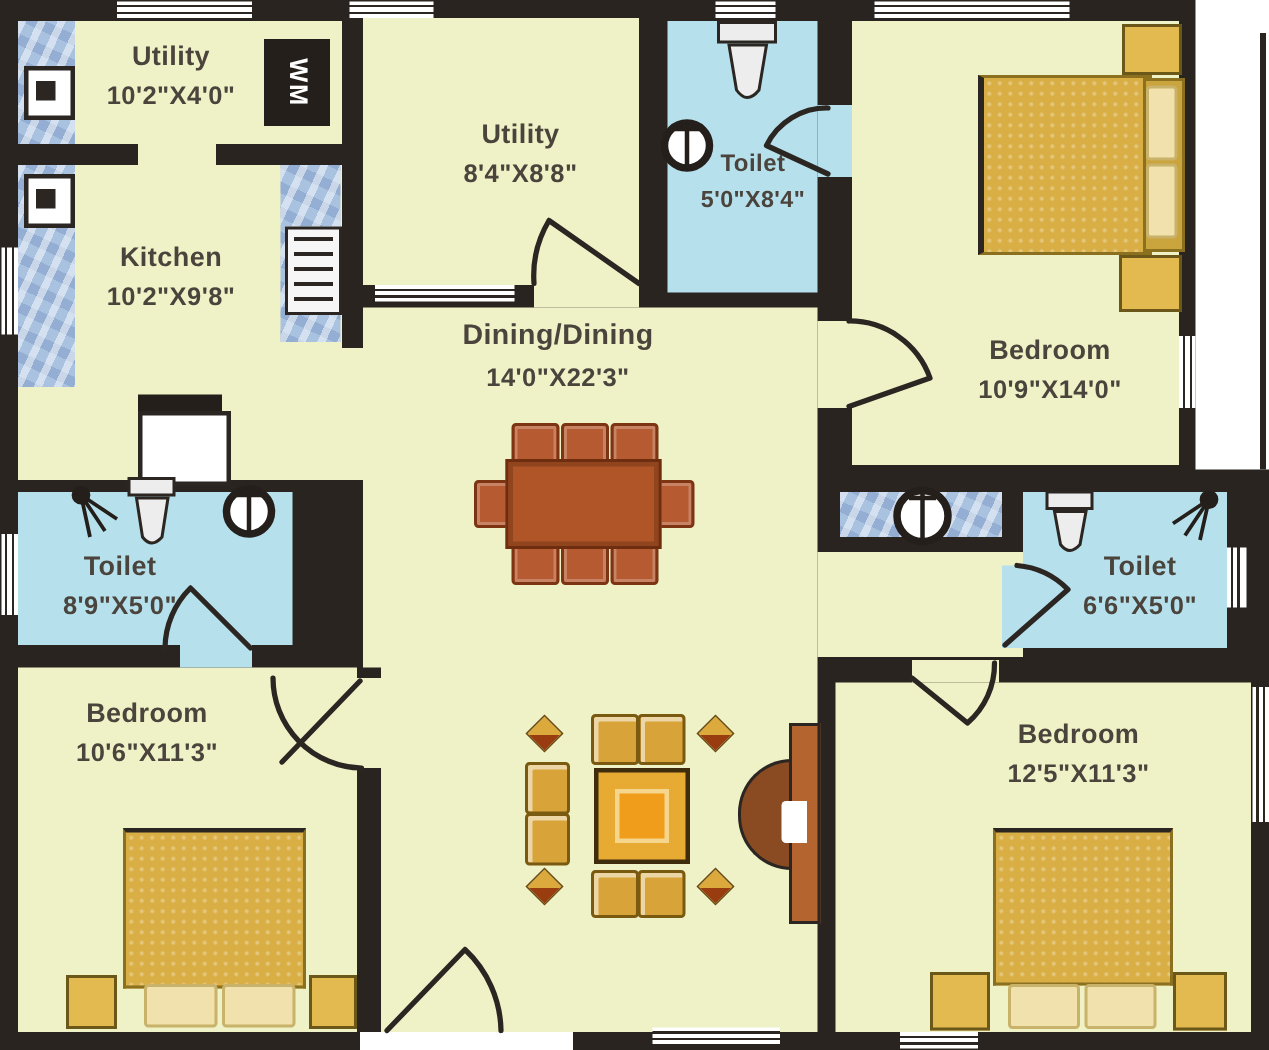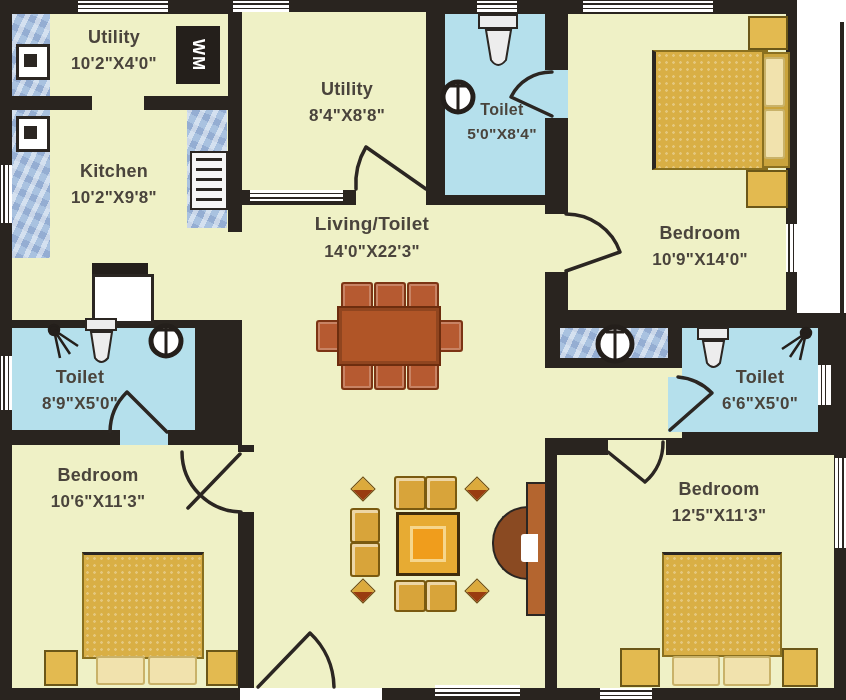--- a/index.html
+++ b/index.html
@@ -232,21 +232,21 @@
   </div>
   <div class="room-label sm" style="left:502px;top:98px;">
     <div class="rn">Toilet</div>
     <div class="rd">5'0"X8'4"</div>
   </div>
   <div class="room-label" style="left:700px;top:220px;">
     <div class="rn">Bedroom</div>
     <div class="rd">10'9"X14'0"</div>
   </div>
   <div class="room-label lg" style="left:372px;top:210px;">
-    <div class="rn">Living/Toilet</div>
+    <div class="rn">Dining/Dining</div>
     <div class="rd">14'0"X22'3"</div>
   </div>
   <div class="room-label" style="left:80px;top:364px;">
     <div class="rn">Toilet</div>
     <div class="rd">8'9"X5'0"</div>
   </div>
   <div class="room-label" style="left:760px;top:364px;">
     <div class="rn">Toilet</div>
     <div class="rd">6'6"X5'0"</div>
   </div>

